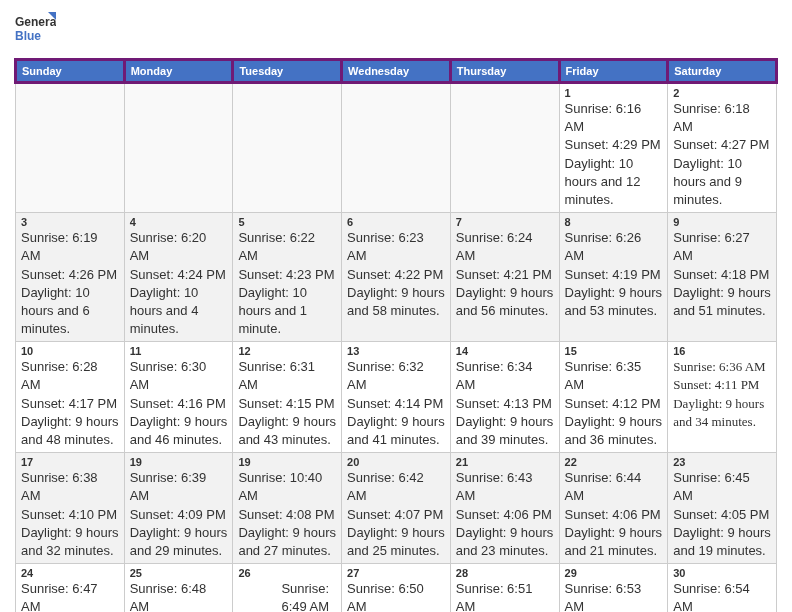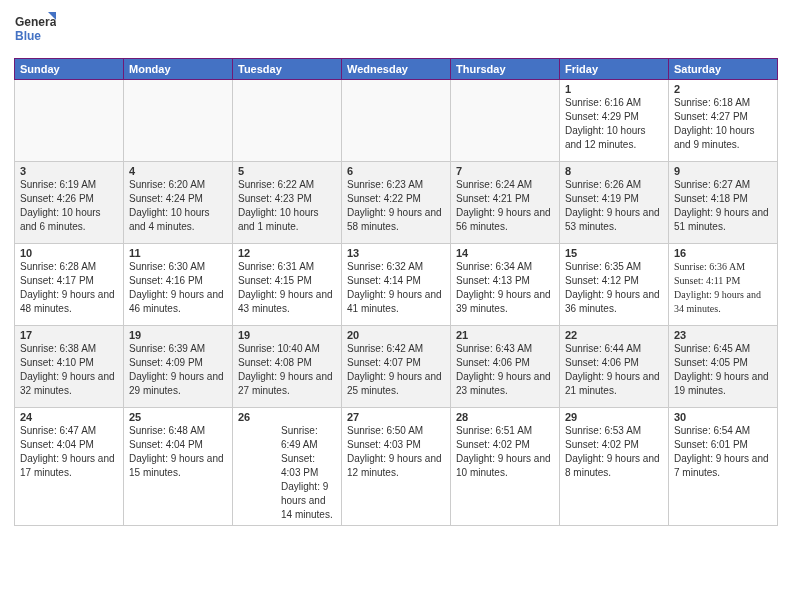--- a/index.html
+++ b/index.html
@@ -42,21 +42,21 @@
       width: 100%;
       border-collapse: collapse;
     }
     .calendar th {
       background: #4472C4;
       color: #fff;
       font-size: 11px;
       font-weight: bold;
       padding: 4px 5px;
       text-align: left;
-      border: 1px solid #701a75;
+      border: 3px solid #701a75;
     }
     .calendar td {
       width: calc(100% / 7);
       vertical-align: top;
       padding: 3px 5px;
       border: 1px solid #ccc;
       font-size: 9.5px;
       color: #333;
       background: #fff;
       min-height: 72px;
@@ -71,21 +71,21 @@
     .calendar tr:nth-child(even) td:not(.empty) {
       background: #f2f2f2;
     }
     .day-num {
       font-weight: bold;
       font-size: 11px;
       display: block;
       margin-bottom: 1px;
     }
     .day-info {
-      font-size: 10px;
+      font-size: 13px;
       line-height: 1.4;
       color: #333;
     }
   </style>
 </head>
 <body>
 
 <div class="page">
   <div class="header">
     <div class="logo">

